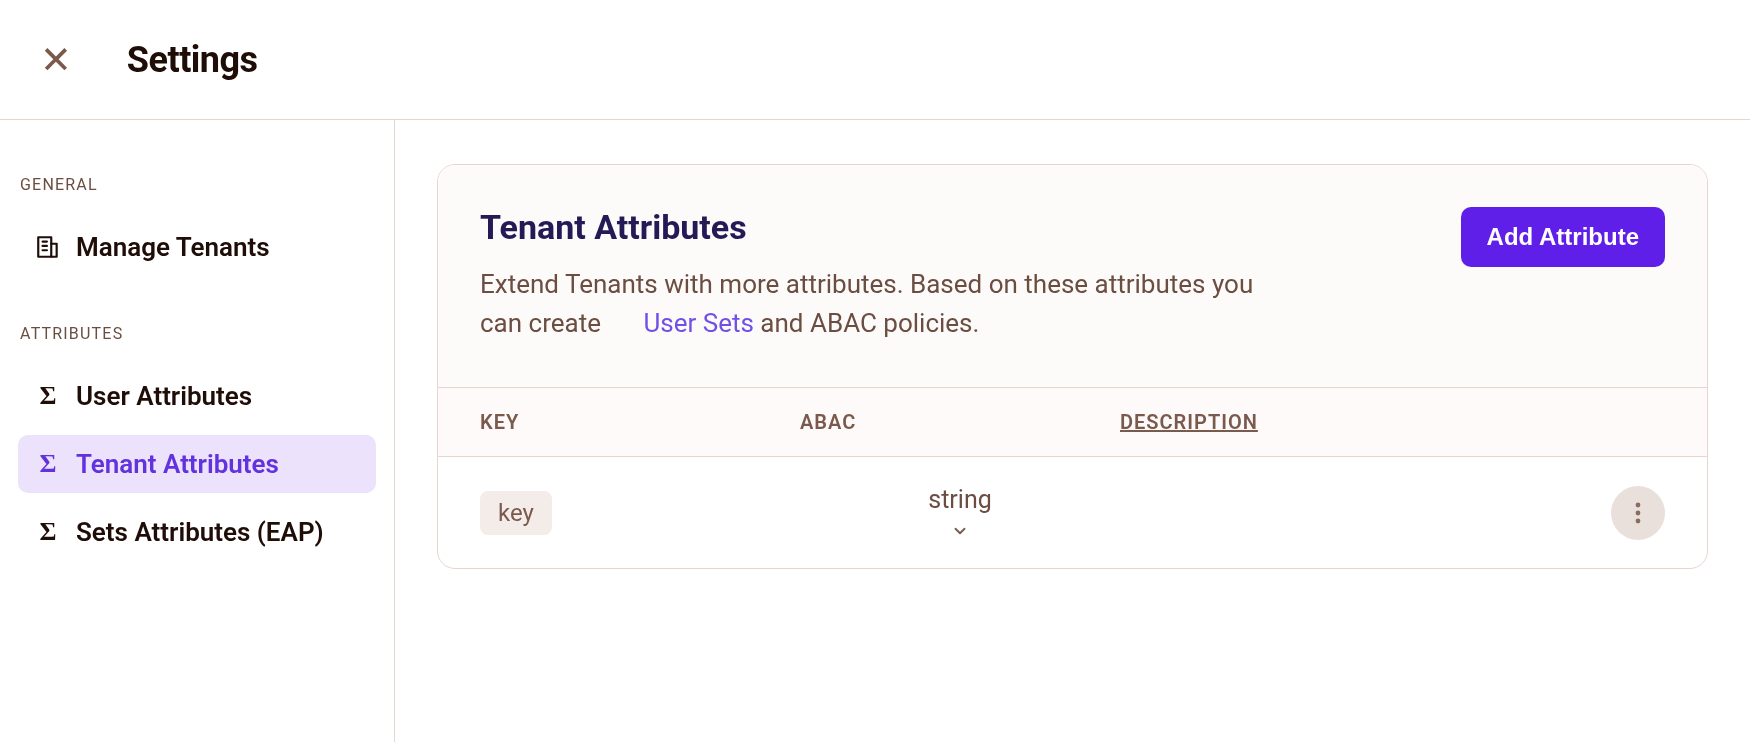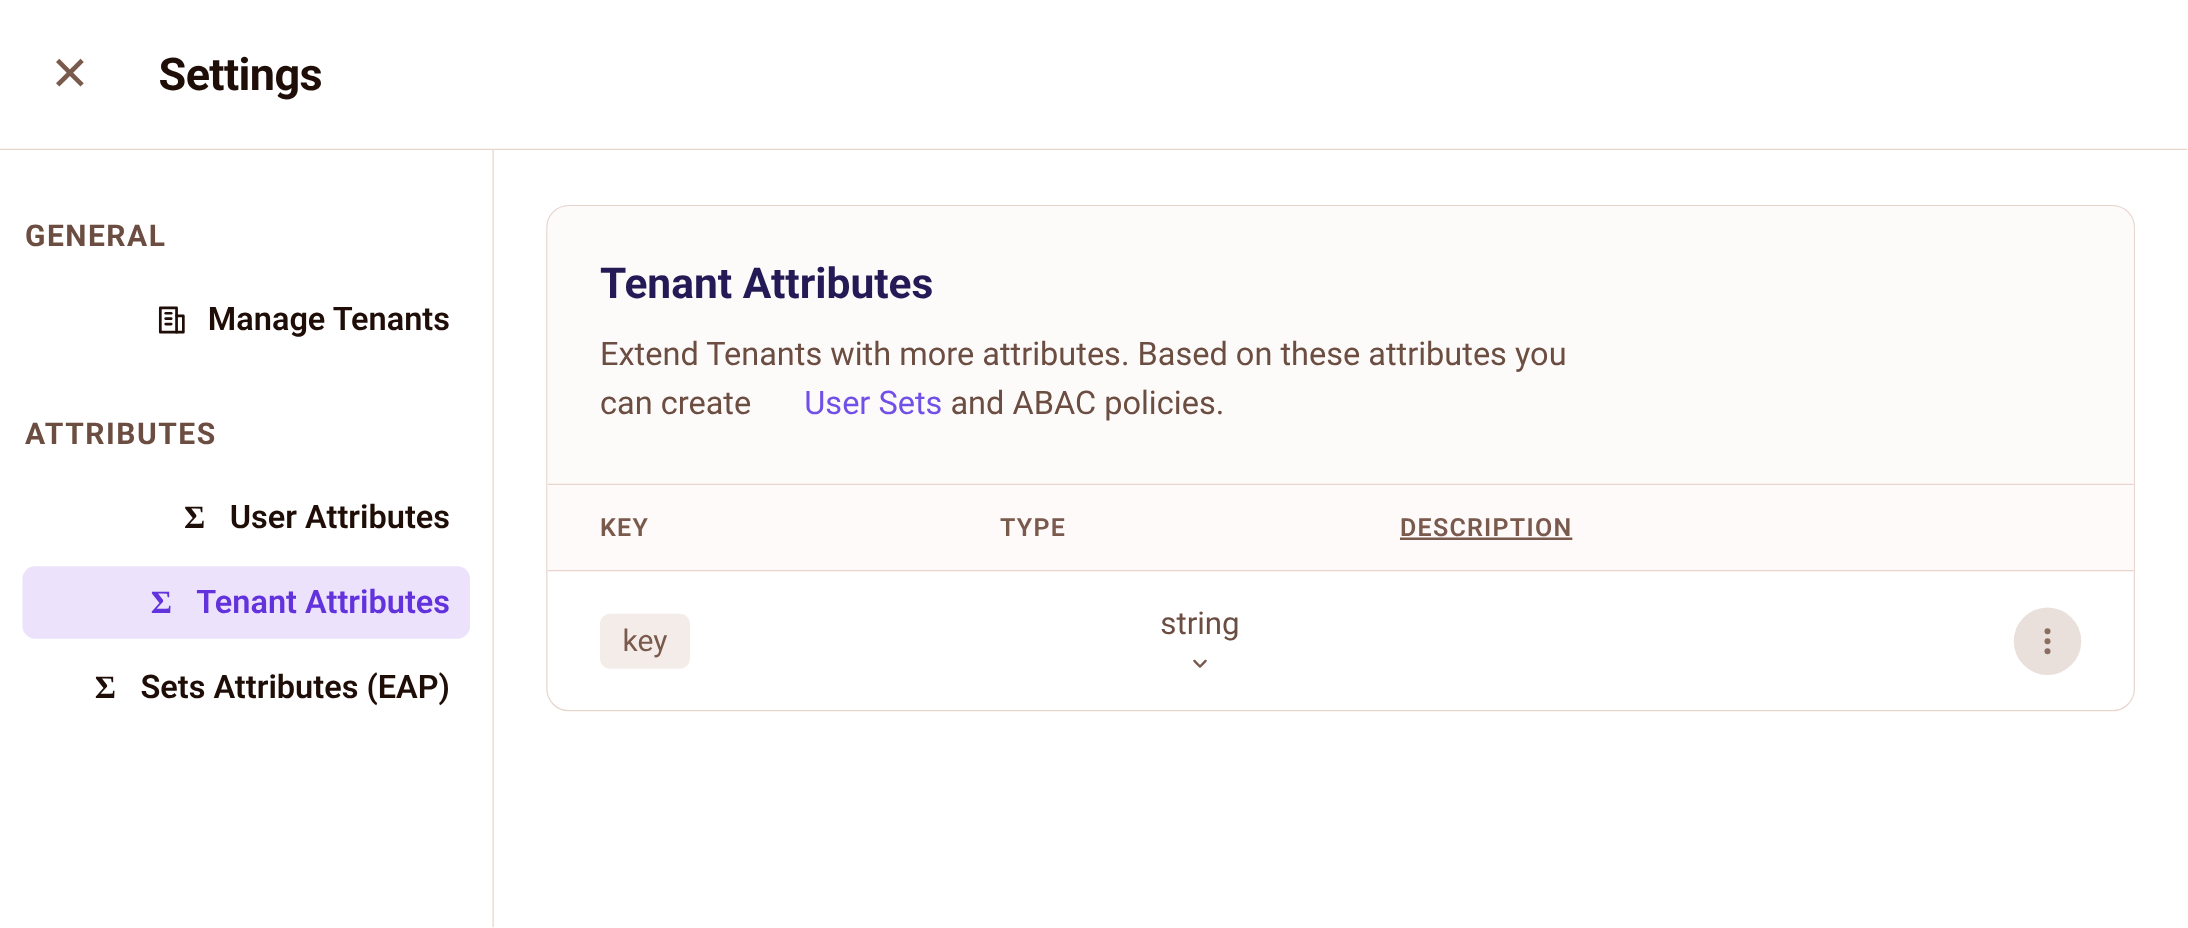--- a/index.html
+++ b/index.html
@@ -46,38 +46,37 @@
       height: calc(100% - 120px);
     }
 
     
     .sidebar {
       width: 395px;
       border-right: 1px solid #e8d5ce;
       padding: 55px 18px 0 18px;
     }
     .section-label {
-      font-size: 24px;
+      font-size: 16px;
       letter-spacing: 1.2px;
       color: #6b4d41;
-      font-weight: 700;
+      font-weight: 400;
       margin: 0 0 24px 2px;
     }
     .nav-item {
       display: flex;
       align-items: center;
       gap: 14px;
       padding: 14px 16px;
       border-radius: 10px;
       cursor: pointer;
       font-size: 26px;
       font-weight: 600;
       color: #1f0d07;
       margin-bottom: 10px;
-      justify-content: flex-end;
     }
     .nav-item.active {
       background: #ece2fb;
       color: #6232dd;
     }
     .nav-section-gap {
       height: 38px;
     }
     .icon-wrap {
       width: 28px;
@@ -251,25 +250,26 @@
   <main class="main">
     <div class="card">
 
       <div class="card-header">
         <div>
           <h2 class="card-title">Tenant Attributes</h2>
           <p class="card-desc">
             <span>Extend Tenants with more attributes. Based on these attributes you can create </span><a class="inline-link">User Sets</a><span> and ABAC policies.</span>
           </p>
         </div>
+        <button class="primary-btn">Add Attribute</button>
       </div>
 
       <div class="table-head">
         <div class="col-key">KEY</div>
-        <div class="col-type">TYPE</div>
+        <div class="col-type">ABAC</div>
         <div class="col-desc">DESCRIPTION</div>
         <div class="col-actions"></div>
       </div>
 
       <div class="table-row">
         <div class="col-key">
           <span class="key-chip">key</span>
         </div>
         <div class="col-type">
           <span class="type-cell">

